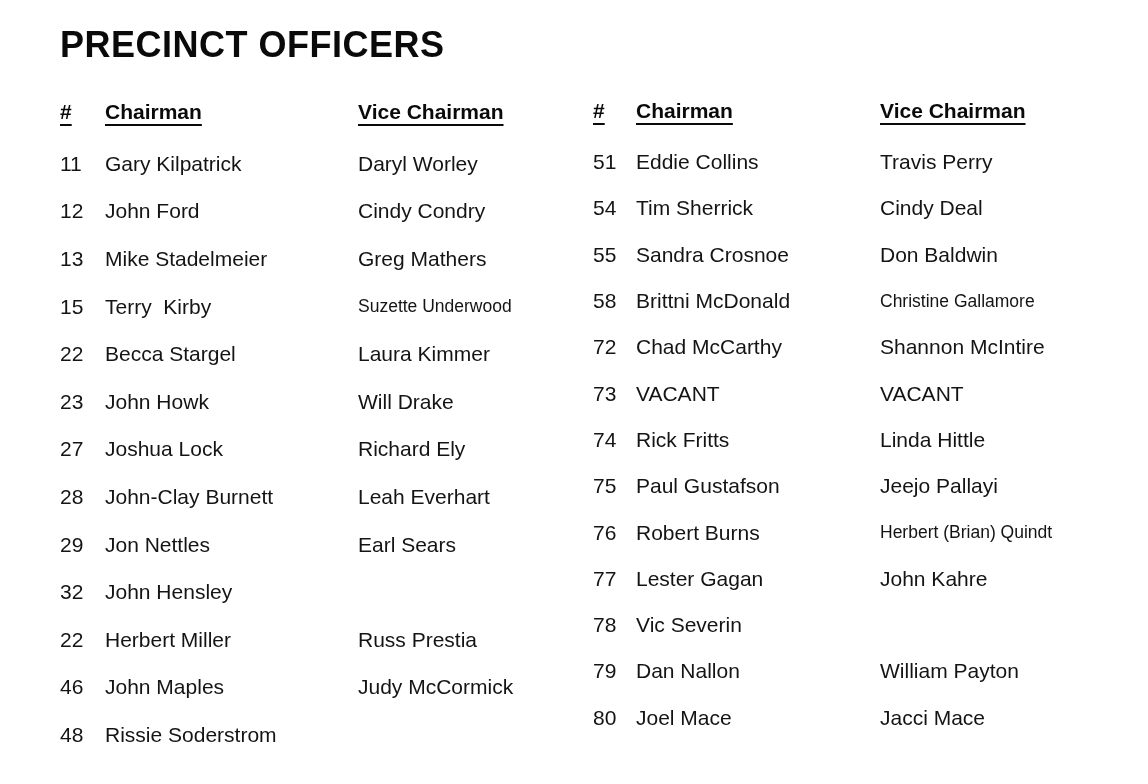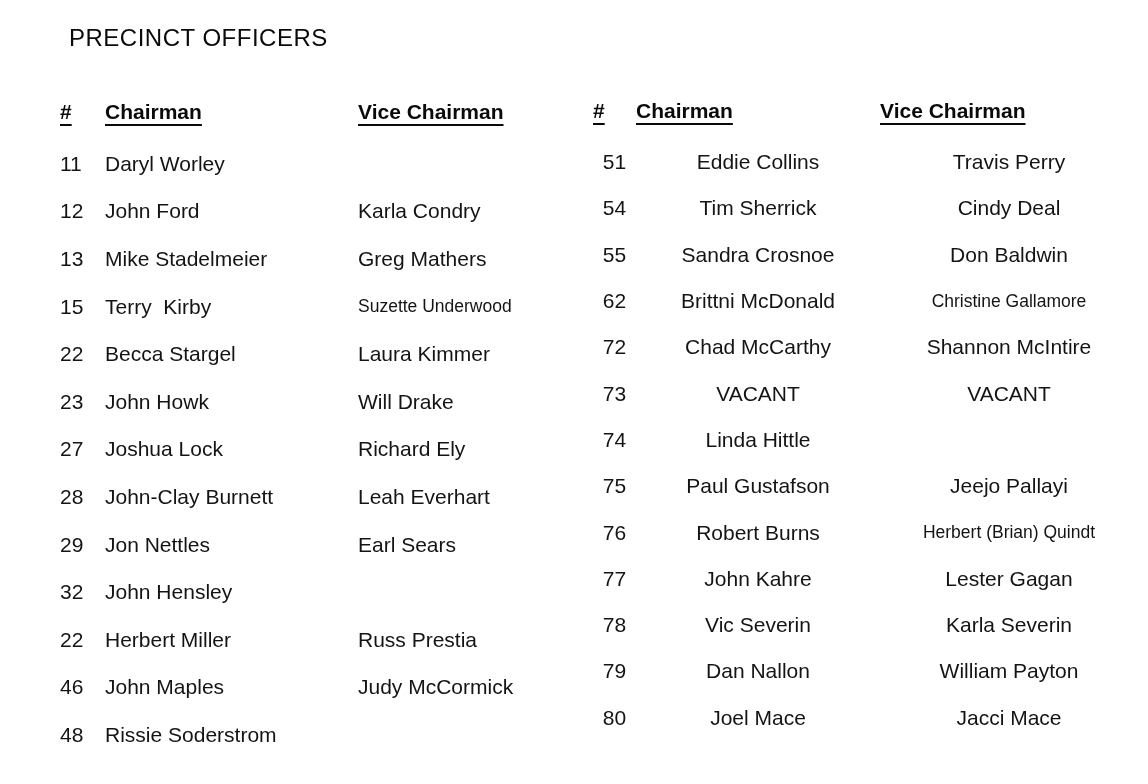--- a/index.html
+++ b/index.html
@@ -11,25 +11,25 @@
     position: relative;
     width: 1148px;
     height: 784px;
     background: #ffffff;
     font-family: "Liberation Sans", "DejaVu Sans", sans-serif;
     color: #111111;
     overflow: hidden;
   }
   .title {
     position: absolute;
-    left: 69px;
+    left: 60px;
     top: 24px;
     margin: 0;
-    font-size: 24px;
-    font-weight: 400;
+    font-size: 36px;
+    font-weight: 700;
     letter-spacing: 0.5px;
     color: #0a0a0a;
   }
   .block {
     position: absolute;
     width: 545px;
   }
   .block-left  { left: 60px;  top: 100px; }
   .block-right { left: 593px; top: 99px;  }
 
@@ -47,21 +47,21 @@
   .h {
     font-size: 21px;
     font-weight: 700;
     color: #0a0a0a;
     text-decoration: underline;
     text-decoration-thickness: 2px;
     text-underline-offset: 5px;
     white-space: pre;
   }
   .block-left  .row { height: 47.6px; }
-  .block-right .row { height: 46.3px; text-align: center; }
+  .block-right .row { height: 46.3px; }
 
   .cell {
     font-size: 21px;
     font-weight: 400;
     color: #141414;
     white-space: pre;
     overflow: visible;
   }
   .cell.small { font-size: 17.5px; }
 </style>
@@ -74,27 +74,28 @@
 
   <section class="block block-left">
     <div class="hdr">
       <span class="h">#</span>
       <span class="h">Chairman</span>
       <span class="h">Vice Chairman</span>
     </div>
     <div class="rows">
   <div class="row">
     <span class="cell">11</span>
+    <span class="cell">Gary Kilpatrick</span>
     <span class="cell">Daryl Worley</span>
   </div>
 
   <div class="row">
     <span class="cell">12</span>
     <span class="cell">John Ford</span>
-    <span class="cell">Karla Condry</span>
+    <span class="cell">Cindy Condry</span>
   </div>
 
   <div class="row">
     <span class="cell">13</span>
     <span class="cell">Mike Stadelmeier</span>
     <span class="cell">Greg Mathers</span>
   </div>
 
   <div class="row">
     <span class="cell">15</span>
@@ -175,64 +176,64 @@
     <span class="cell">Cindy Deal</span>
   </div>
 
   <div class="row">
     <span class="cell">55</span>
     <span class="cell">Sandra Crosnoe</span>
     <span class="cell">Don Baldwin</span>
   </div>
 
   <div class="row">
-    <span class="cell">62</span>
+    <span class="cell">58</span>
     <span class="cell">Brittni McDonald</span>
     <span class="cell small">Christine Gallamore</span>
   </div>
 
   <div class="row">
     <span class="cell">72</span>
     <span class="cell">Chad McCarthy</span>
     <span class="cell">Shannon McIntire</span>
   </div>
 
   <div class="row">
     <span class="cell">73</span>
     <span class="cell">VACANT</span>
     <span class="cell">VACANT</span>
   </div>
 
   <div class="row">
     <span class="cell">74</span>
+    <span class="cell">Rick Fritts</span>
     <span class="cell">Linda Hittle</span>
   </div>
 
   <div class="row">
     <span class="cell">75</span>
     <span class="cell">Paul Gustafson</span>
     <span class="cell">Jeejo Pallayi</span>
   </div>
 
   <div class="row">
     <span class="cell">76</span>
     <span class="cell">Robert Burns</span>
     <span class="cell small">Herbert (Brian) Quindt</span>
   </div>
 
   <div class="row">
     <span class="cell">77</span>
+    <span class="cell">Lester Gagan</span>
     <span class="cell">John Kahre</span>
-    <span class="cell">Lester Gagan</span>
   </div>
 
   <div class="row">
     <span class="cell">78</span>
     <span class="cell">Vic Severin</span>
-    <span class="cell">Karla Severin</span>
   </div>
 
   <div class="row">
     <span class="cell">79</span>
     <span class="cell">Dan Nallon</span>
     <span class="cell">William Payton</span>
   </div>
 
   <div class="row">
     <span class="cell">80</span>

